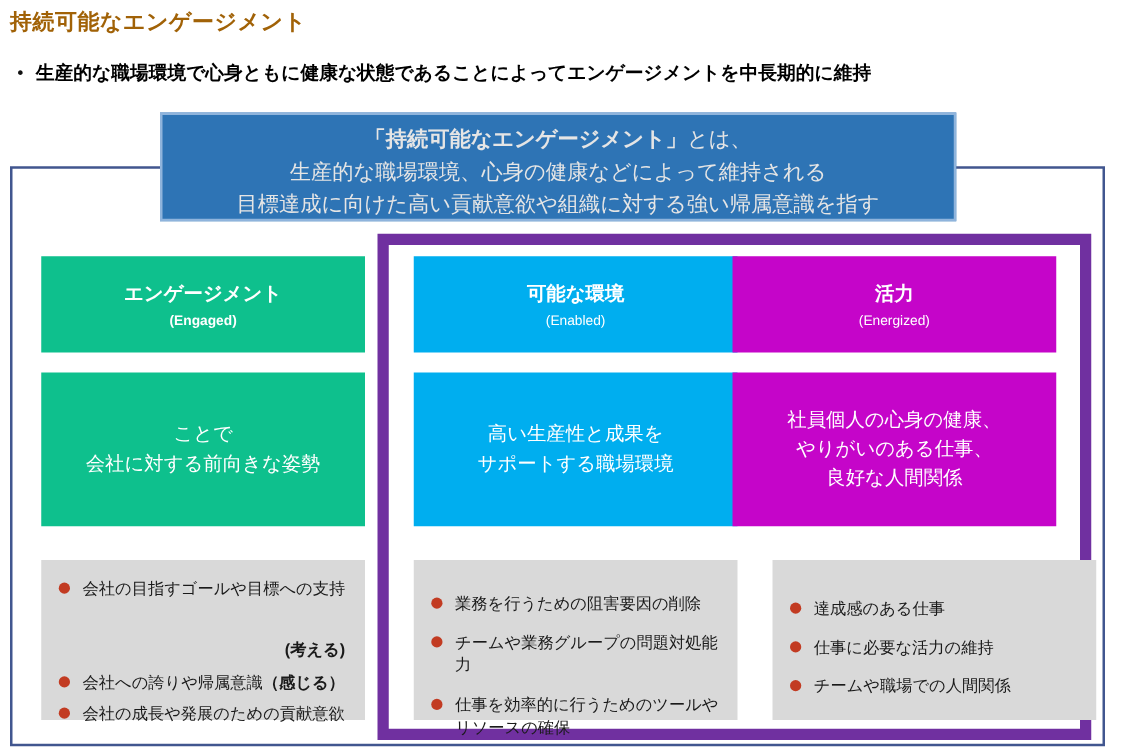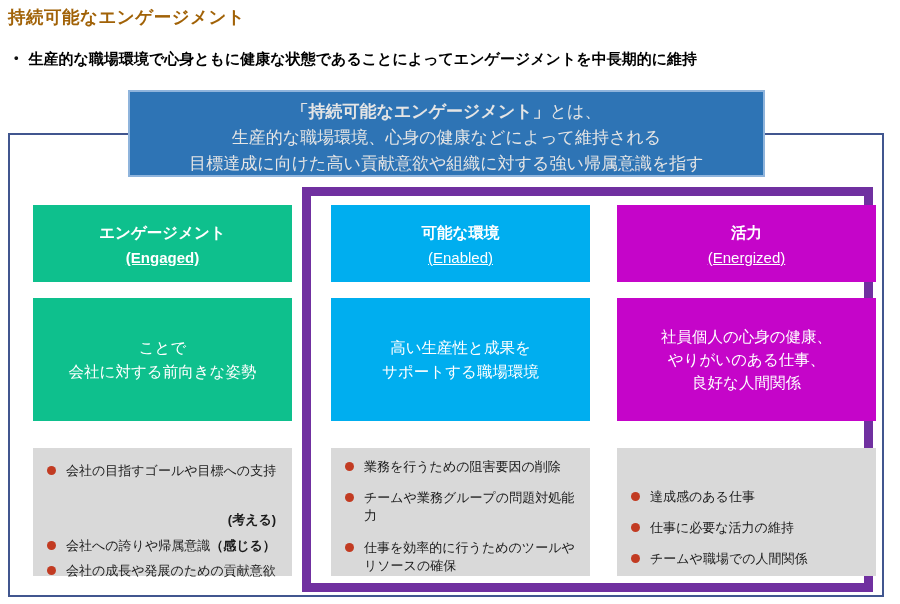--- a/index.html
+++ b/index.html
@@ -14,42 +14,42 @@
 
   .outer-frame { position:absolute; left:8px; top:133px; width:876px; height:464px; border:2px solid #41568F; background:#ffffff; }
 
   .def-box { position:absolute; left:128px; top:90px; width:637px; height:87px; background:#2E74B5; border:2px solid #8FB4DC; color:#e5e5e5; text-align:center; padding-top:7px; font-size:17px; line-height:1.53; }
   .def-line1-bold { font-weight:700; }
 
   .purple-frame { position:absolute; left:302px; top:187px; width:571px; height:405px; border:9px solid #7030A0; background:transparent; }
 
   .col-header { position:absolute; top:205px; width:259px; height:77px; display:flex; flex-direction:column; align-items:center; justify-content:center; color:#fff; text-align:center; }
   .col-header .h-title { font-size:15.5px; font-weight:700; line-height:1.8; }
-  .col-header .h-sub { font-size:15px; font-weight:400; line-height:1.4;text-decoration:underline; }
+  .col-header .h-sub { font-size:11px; font-weight:400; line-height:1.4; }
   .col-header .h-sub.bold { font-weight:700; }
 
   .col-body { position:absolute; top:298px; width:259px; height:123px; display:flex; flex-direction:column; align-items:center; justify-content:center; color:#fff; text-align:center; font-size:15.5px; line-height:1.5; }
 
   .panel { position:absolute; top:448px; width:259px; height:128px; background:#D9D9D9; padding:10px 10px 0 14px; }
   .panel .item { display:flex; align-items:flex-start; }
   .panel .dot { width:9px; height:9px; border-radius:50%; background:#C23B22; flex:none; margin-right:10px; }
   .panel .txt { font-size:13px; color:#1a1a1a; }
   .panel .b { font-weight:700;margin-top:24px; }
 
   .panel.spread .item .txt { line-height:1.95; }
   .panel.spread .dot { margin-top:8px; }
   .panel.spread .b-block { display:block; }
 
-  .panel.loose { padding-top:10px; }
-  .panel.loose2 { padding-top:40px; }
+  .panel.loose { padding-top:26px; }
+  .panel.loose2 { padding-top:30px;margin-left:32px; }
   .panel.loose .item, .panel.loose2 .item { margin-bottom:13px; }
   .panel.loose .item .txt, .panel.loose2 .item .txt { line-height:1.4; }
   .panel.loose .dot, .panel.loose2 .dot { margin-top:4px; }
 
-  .c1 { left:33px;text-align:right; }  .c2 { left:315px;margin-left:16px; }  .c3 { left:617px; }
+  .c1 { left:33px;text-align:right; }  .c2 { left:315px;margin-left:16px; }  .c3 { left:586px; }
   .bg-engaged { background:#0EC08D; }
   .bg-enabled { background:#00AEEF; }
   .bg-energized { background:#C505C9; }
 </style>
 </head>
 <body>
 
 <div class="canvas">
 
   <div class="page-title">持続可能なエンゲージメント</div>

